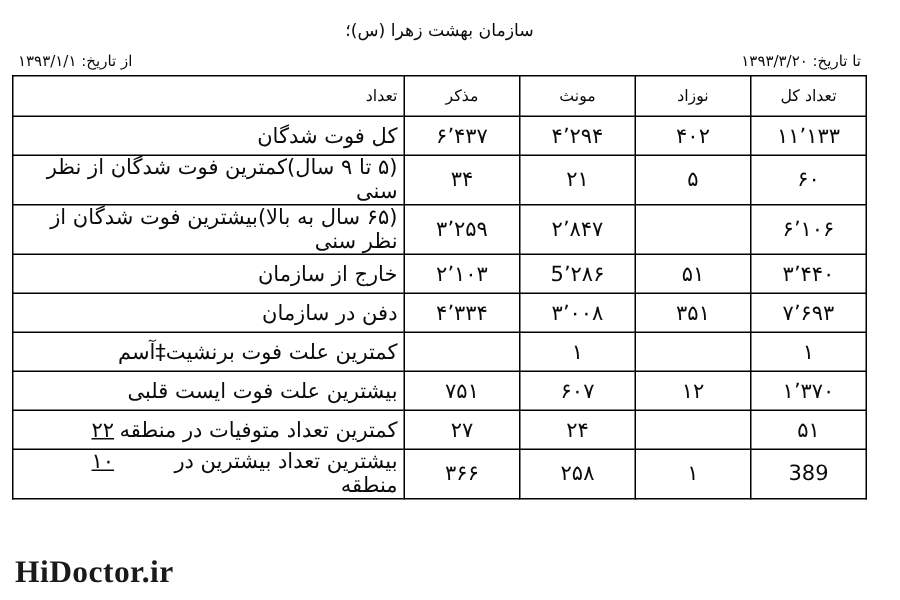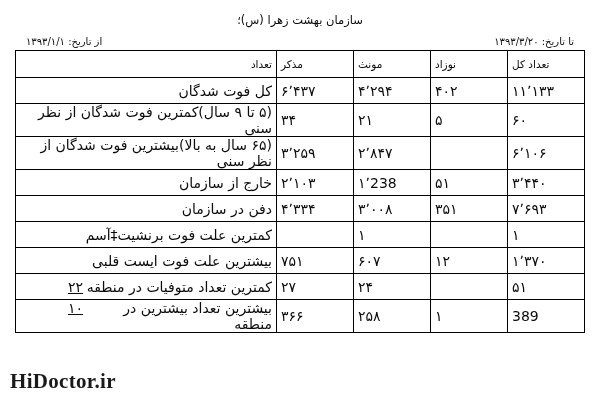--- a/index.html
+++ b/index.html
@@ -13,21 +13,21 @@
     font-family: "DejaVu Sans", sans-serif;
     color: #111111;
     overflow: hidden;
     position: relative;
   }
   .page {
     width: 600px;
     height: 400px;
     position: relative;
     box-sizing: border-box;
-    padding: 6px 14px 0 14px;
+    padding: 6px 14px 0 0;
   }
   .title-block {
     text-align: center;
     margin-top: 4px;
   }
   .title-line {
     font-size: 11.5px;
     line-height: 20px;
     font-weight: normal;
     color: #0b0b0b;
@@ -61,21 +61,21 @@
     padding: 0 4px;
     vertical-align: middle;
     color: #0b0b0b;
     font-weight: normal;
   }
   table.report th {
     height: 26px;
     font-size: 10.5px;
   }
   .c-num {
-    text-align: left;
+    text-align: center;
     width: 68px;
     direction: rtl;
   }
   .c-label {
     text-align: right;
     padding-right: 10px;
   }
   .c-label .extra {
     float: left;
     padding-left: 48px;
@@ -136,21 +136,21 @@
       <tr>
         <td class="c-num">۶٬۱۰۶</td>
         <td class="c-num"></td>
         <td class="c-num">۲٬۸۴۷</td>
         <td class="c-num">۳٬۲۵۹</td>
         <td class="c-label"><span class="extra"></span><span>(۶۵ سال به بالا)بیشترین فوت شدگان از نظر سنی</span></td>
       </tr>
       <tr>
         <td class="c-num">۳٬۴۴۰</td>
         <td class="c-num">۵۱</td>
-        <td class="c-num">۱٬238</td>
+        <td class="c-num">5٬۲۸۶</td>
         <td class="c-num">۲٬۱۰۳</td>
         <td class="c-label"><span class="extra"></span><span>خارج از سازمان</span></td>
       </tr>
       <tr>
         <td class="c-num">۷٬۶۹۳</td>
         <td class="c-num">۳۵۱</td>
         <td class="c-num">۳٬۰۰۸</td>
         <td class="c-num">۴٬۳۳۴</td>
         <td class="c-label"><span class="extra"></span><span>دفن در سازمان</span></td>
       </tr>

